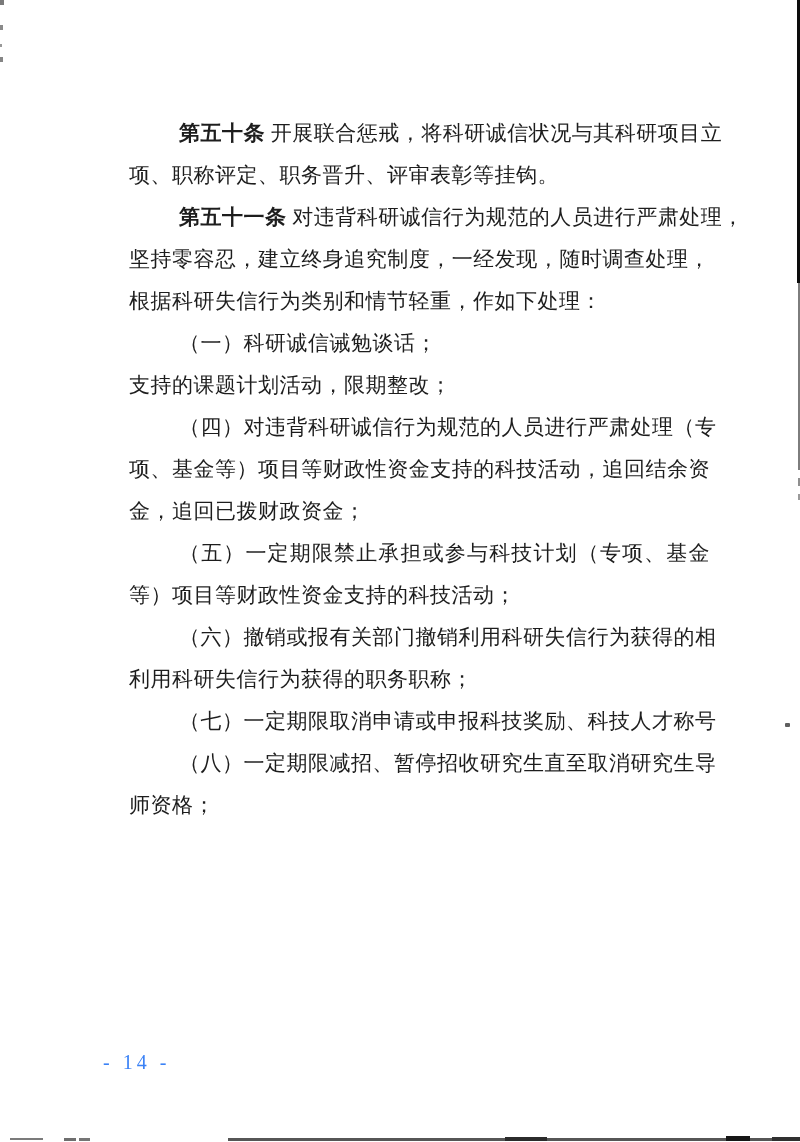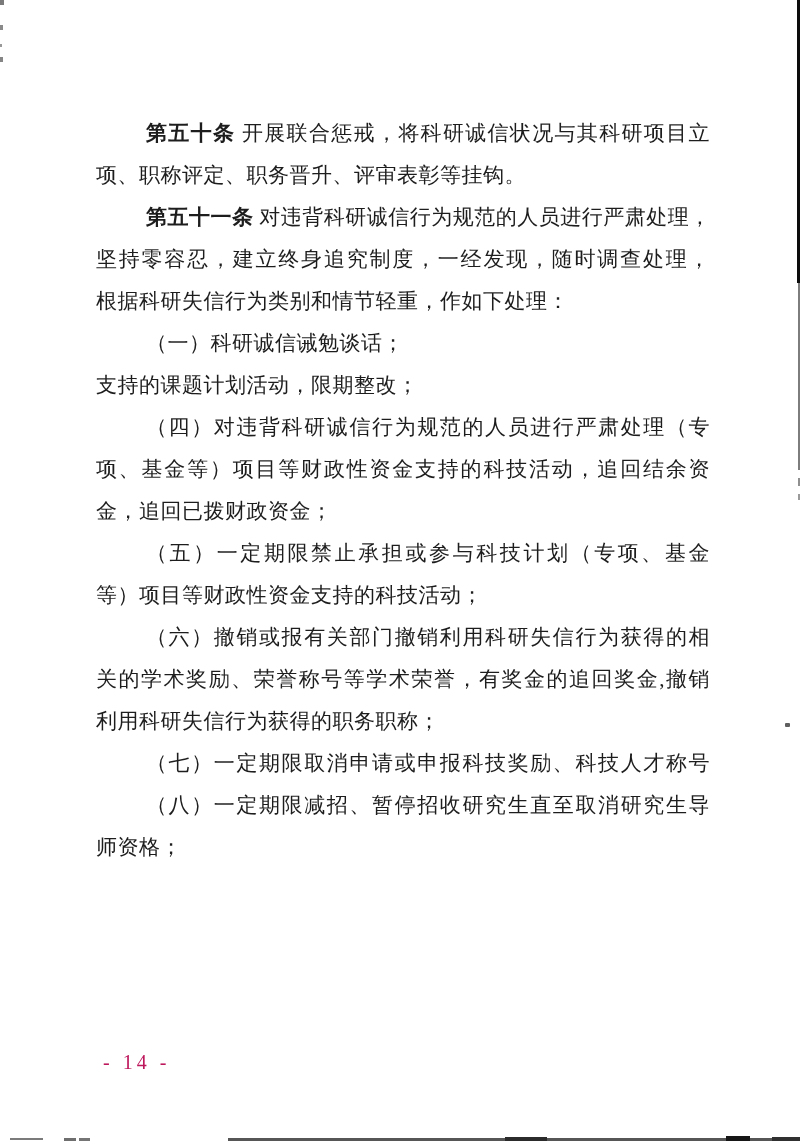--- a/index.html
+++ b/index.html
@@ -24,39 +24,40 @@
     width: 614px;
     font-size: 21px;
   }
   .ln {
     height: 42px;
     line-height: 42px;
     text-align: justify;
     text-align-last: justify;
     white-space: nowrap;
     letter-spacing: 0.5px;
+    margin-left: 33px;
   }
   .ln.last {
     text-align-last: left;
   }
   .ln.ind {
     padding-left: 50px;
   }
   .b {
     font-weight: 700;
   }
   
   .pagenum {
     position: absolute;
     left: 103px;
     top: 1048px;
     font-size: 20px;
     line-height: 28px;
     letter-spacing: 4px;
-    color: #be185d;
+    color: #3b82f6;
   }
   
   .artifact { position: absolute; pointer-events: none; }
   .tick-1 { left: 0; top: 0;  width: 4px; height: 5px; background: #7a7a7a; }
   .tick-2 { left: 0; top: 25px; width: 3px; height: 5px; background: #8a8a8a; }
   .tick-3 { left: 0; top: 44px; width: 2px; height: 3px; background: #999999; }
   .tick-4 { left: 0; top: 57px; width: 3px; height: 5px; background: #858585; }
   .redge-1 { right: 0; top: 0;    width: 3px; height: 283px; background: #0c0c0c; }
   .redge-2 { right: 0; top: 283px; width: 2px; height: 187px; background: #7d7d7d; }
   .redge-3 { right: 0; top: 478px; width: 2px; height: 8px;  background: #8f8f8f; }
@@ -82,21 +83,20 @@
     <div class="ln">坚持零容忍，建立终身追究制度，一经发现，随时调查处理，</div>
     <div class="ln last">根据科研失信行为类别和情节轻重，作如下处理：</div>
     <div class="ln ind last">（一）科研诚信诫勉谈话；</div>
     <div class="ln last">支持的课题计划活动，限期整改；</div>
     <div class="ln ind">（四）对违背科研诚信行为规范的人员进行严肃处理（专</div>
     <div class="ln">项、基金等）项目等财政性资金支持的科技活动，追回结余资</div>
     <div class="ln last">金，追回已拨财政资金；</div>
     <div class="ln ind">（五）一定期限禁止承担或参与科技计划（专项、基金</div>
     <div class="ln last">等）项目等财政性资金支持的科技活动；</div>
     <div class="ln ind">（六）撤销或报有关部门撤销利用科研失信行为获得的相</div>
-    <div class="ln">关的学术奖励、荣誉称号等学术荣誉，有奖金的追回奖金,撤销</div>
     <div class="ln last">利用科研失信行为获得的职务职称；</div>
     <div class="ln ind">（七）一定期限取消申请或申报科技奖励、科技人才称号</div>
     <div class="ln ind">（八）一定期限减招、暂停招收研究生直至取消研究生导</div>
     <div class="ln last">师资格；</div>
   </div>
 
   <div class="pagenum">- 14 -</div>
 
   <div class="artifact tick-1"></div>
   <div class="artifact tick-2"></div>

